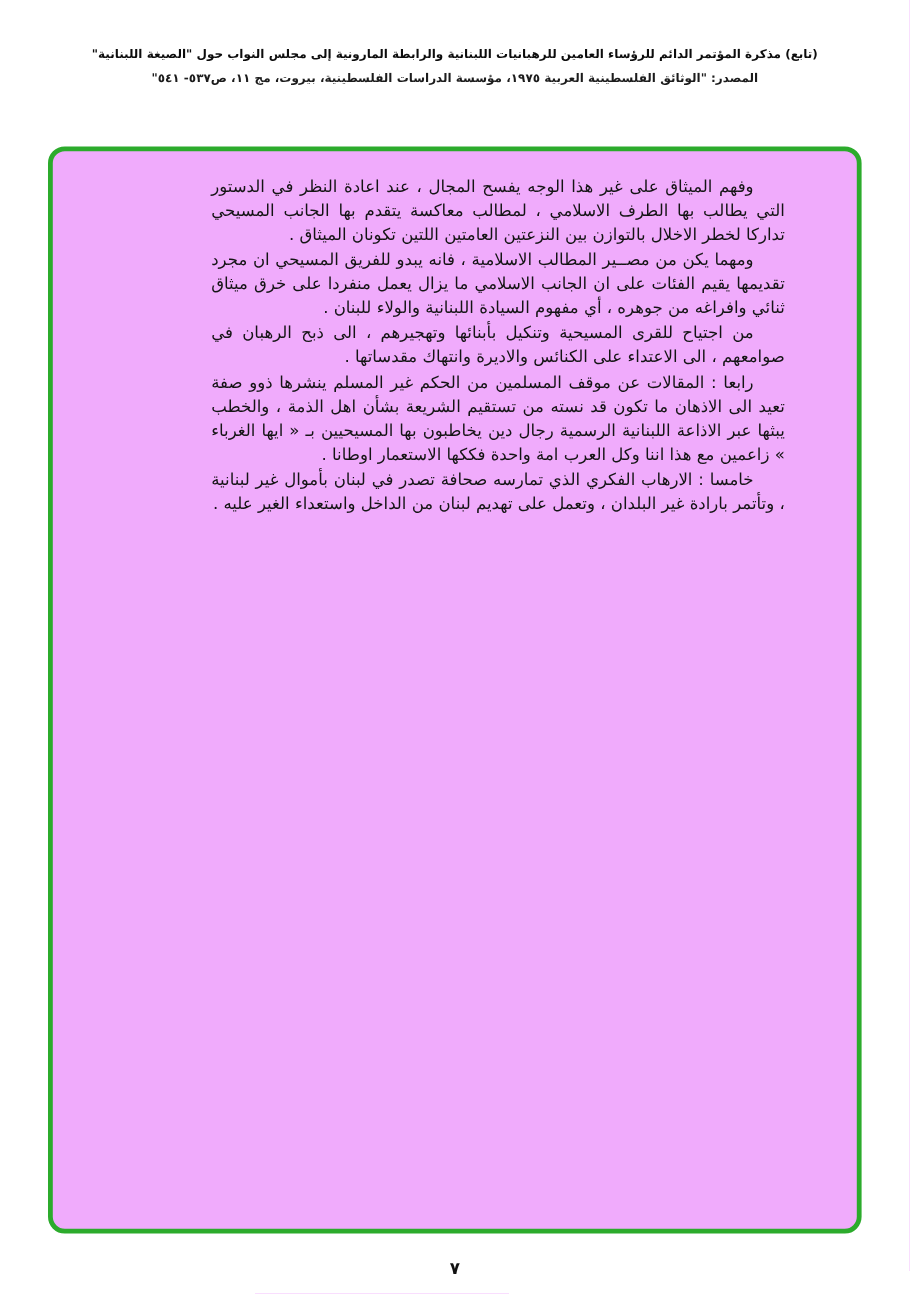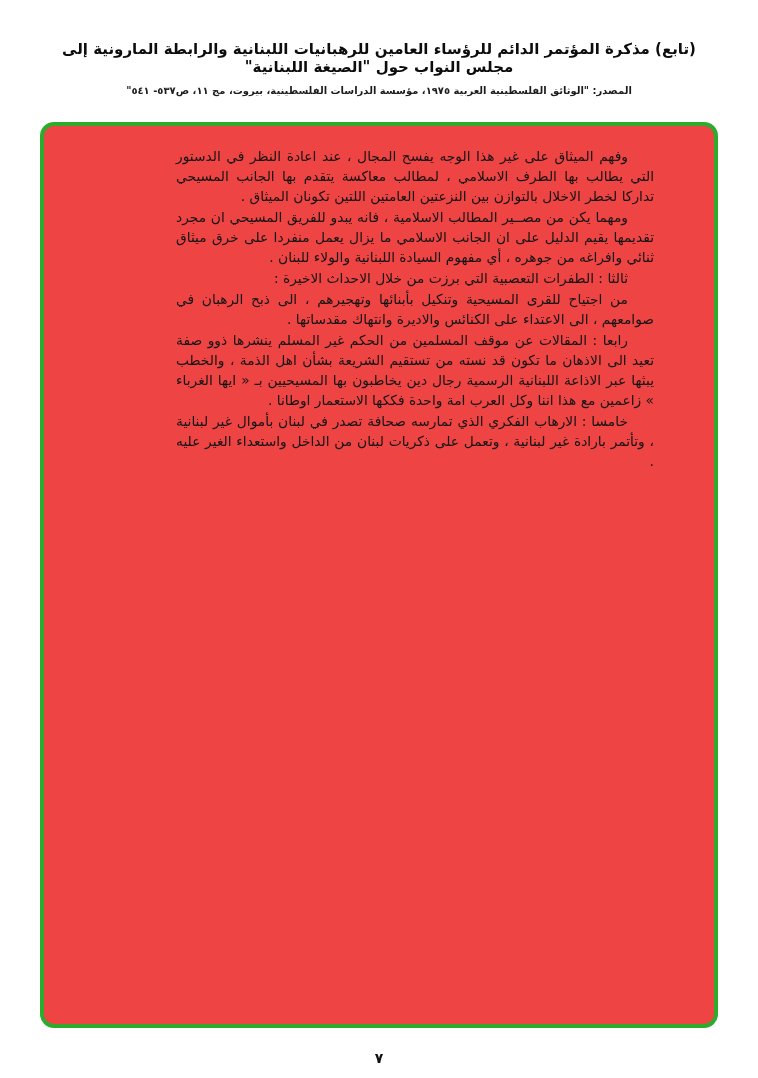--- a/index.html
+++ b/index.html
@@ -14,41 +14,41 @@
   }
   .header {
     position: absolute;
     top: 40px;
     left: 0;
     width: 758px;
     text-align: center;
     direction: rtl;
   }
   .title {
-    font-size: 15px;
+    font-size: 10px;
     font-weight: bold;
     color: #0d0d0d;
     padding: 0 44px;
     letter-spacing: 0.2px;
   }
   .source {
     margin-top: 9px;
     font-size: 10px;
     font-weight: bold;
     color: #1c1c1c;
   }
   .content-box {
     position: absolute;
     top: 122px;
     left: 40px;
     width: 678px;
     height: 906px;
     border: 4px solid #2cab2c;
     border-radius: 14px;
-    background: #ef4444;
+    background: #f0abfc;
     overflow: hidden;
   }
   .doc-text {
     position: absolute;
     top: 20px;
     right: 60px;
     width: 478px;
     direction: rtl;
     text-align: justify;
     font-size: 13.8px;
@@ -74,21 +74,20 @@
 <body>
 
 <div class="header">
   <div class="title">(تابع) مذكرة المؤتمر الدائم للرؤساء العامين للرهبانيات اللبنانية والرابطة المارونية إلى مجلس النواب حول "الصيغة اللبنانية"</div>
   <div class="source">المصدر: "الوثائق الفلسطينية العربية ١٩٧٥، مؤسسة الدراسات الفلسطينية، بيروت، مج ١١، ص٥٣٧- ٥٤١"</div>
 </div>
 
 <div class="content-box" style="border-color: rgb(44, 171, 44);">
   <div class="doc-text">
     <p>وفهم الميثاق على غير هذا الوجه يفسح المجال ، عند اعادة النظر في الدستور التي يطالب بها الطرف الاسلامي ، لمطالب معاكسة يتقدم بها الجانب المسيحي تداركا لخطر الاخلال بالتوازن بين النزعتين العامتين اللتين تكونان الميثاق .</p>
-    <p>ومهما يكن من مصــير المطالب الاسلامية ، فانه يبدو للفريق المسيحي ان مجرد تقديمها يقيم الدليل على ان الجانب الاسلامي ما يزال يعمل منفردا على خرق ميثاق ثنائي وافراغه من جوهره ، أي مفهوم السيادة اللبنانية والولاء للبنان .</p>
-    <p>ثالثا : الطفرات التعصبية التي برزت من خلال الاحداث الاخيرة :</p>
+    <p>ومهما يكن من مصــير المطالب الاسلامية ، فانه يبدو للفريق المسيحي ان مجرد تقديمها يقيم الفئات على ان الجانب الاسلامي ما يزال يعمل منفردا على خرق ميثاق ثنائي وافراغه من جوهره ، أي مفهوم السيادة اللبنانية والولاء للبنان .</p>
     <p>من اجتياح للقرى المسيحية وتنكيل بأبنائها وتهجيرهم ، الى ذبح الرهبان في صوامعهم ، الى الاعتداء على الكنائس والاديرة وانتهاك مقدساتها .</p>
     <p>رابعا : المقالات عن موقف المسلمين من الحكم غير المسلم ينشرها ذوو صفة تعيد الى الاذهان ما تكون قد نسته من تستقيم الشريعة بشأن اهل الذمة ، والخطب يبثها عبر الاذاعة اللبنانية الرسمية رجال دين يخاطبون بها المسيحيين بـ « ايها الغرباء » زاعمين مع هذا اننا وكل العرب امة واحدة فككها الاستعمار اوطانا .</p>
-    <p>خامسا : الارهاب الفكري الذي تمارسه صحافة تصدر في لبنان بأموال غير لبنانية ، وتأتمر بارادة غير لبنانية ، وتعمل على ذكريات لبنان من الداخل واستعداء الغير عليه .</p>
+    <p>خامسا : الارهاب الفكري الذي تمارسه صحافة تصدر في لبنان بأموال غير لبنانية ، وتأتمر بارادة غير البلدان ، وتعمل على تهديم لبنان من الداخل واستعداء الغير عليه .</p>
   </div>
 </div>
 
 <div class="page-number">٧</div>
 
 </body></html>

